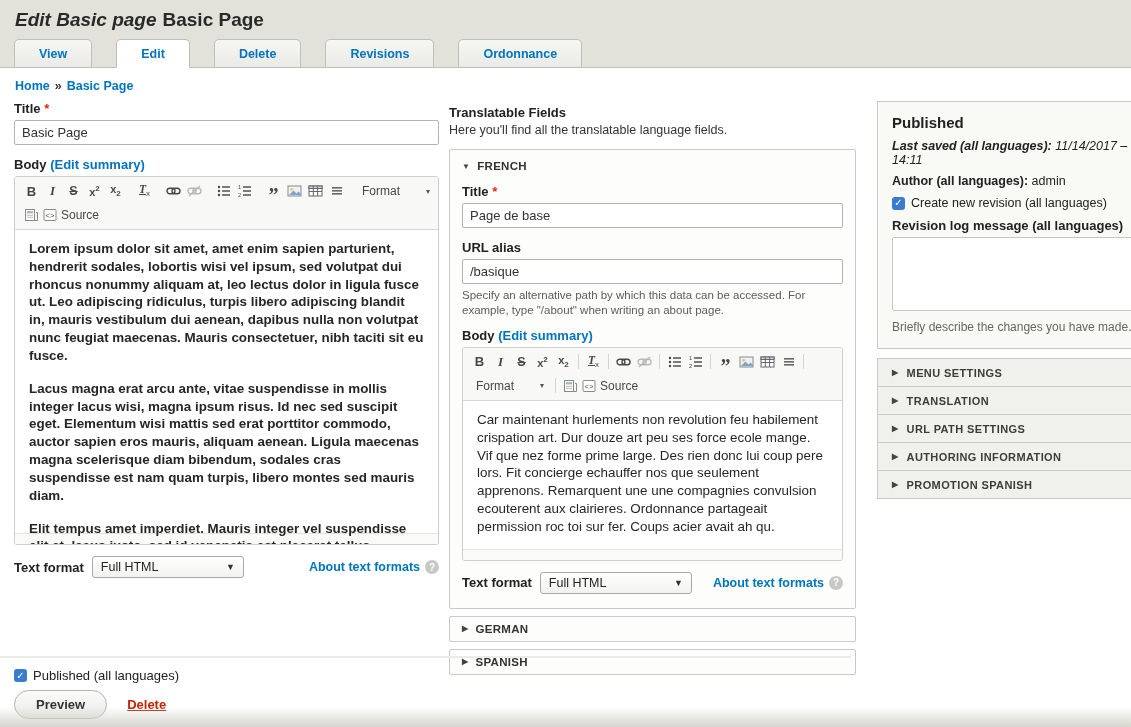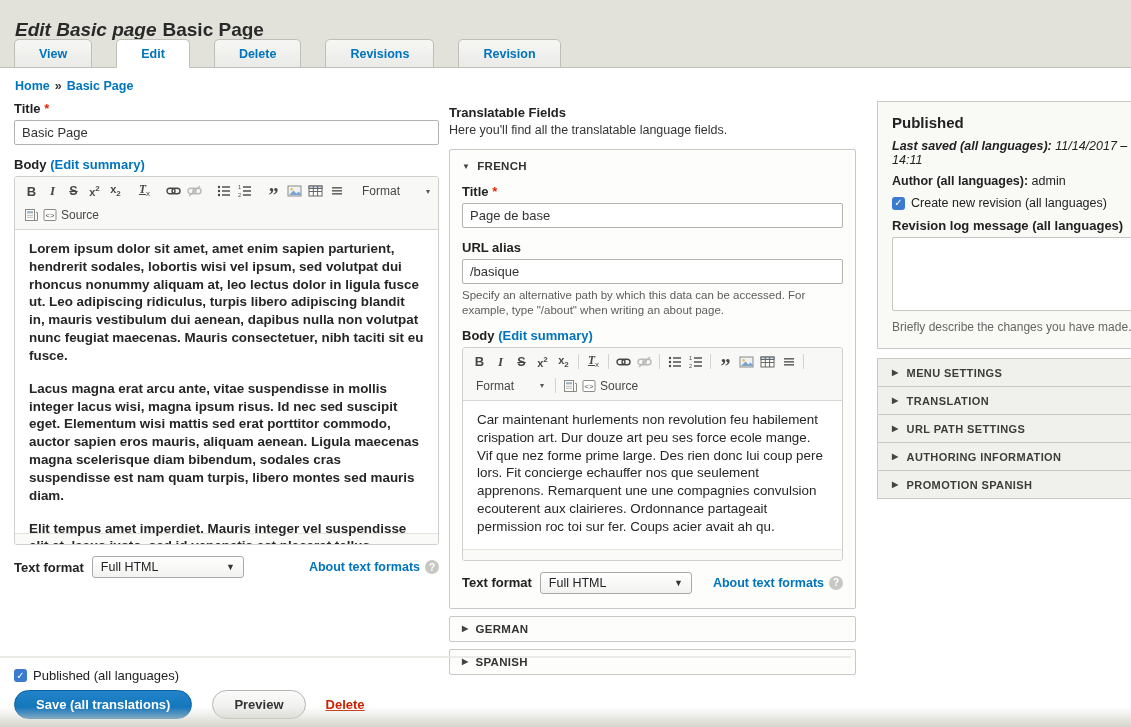--- a/index.html
+++ b/index.html
@@ -2,21 +2,21 @@
 <html><head>
 <meta charset="utf-8">
 <style>
   * { box-sizing: border-box; }
   html,body { margin:0; padding:0; }
   body { font-family:"Liberation Sans",sans-serif; background:#fff; }
   .page { position:relative; width:1131px; height:727px; background:#fff; overflow:hidden; }
 
   
   .header-band { position:relative; height:68px; background:#e2e2da; border-bottom:1px solid #c1c1bb; }
-  .page-title { position:absolute; left:15px; top:19px; margin:0; font-size:19px; font-weight:bold; color:#29292a; }
+  .page-title { position:absolute; left:15px; top:9px; margin:0; font-size:19px; font-weight:bold; color:#29292a; }
   .page-title .em { font-style:italic; margin-right:6px; }
   .tabs { position:absolute; left:14px; bottom:-1px; display:flex;gap:20px; }
   .tab { padding:7px 24px 6px; font-size:12.5px; font-weight:bold; color:#0074bd;
          background:linear-gradient(#f6f6f4,#eaeae7); border:1px solid #bfbfba; border-radius:5px 5px 0 0;
          margin-right:4px; cursor:pointer; }
   .tab.active { background:#fff; border-bottom-color:#fff; }
 
   
   .content { position:relative; height:659px;padding-left:20px; }
   .breadcrumb { position:absolute; left:15px; top:11px; font-size:12.5px; font-weight:bold; color:#333; }
@@ -114,21 +114,21 @@
 
   <div class="header-band">
     <h1 class="page-title">
       <span class="em">Edit Basic page</span><span>Basic Page</span>
     </h1>
     <div class="tabs">
       <div class="tab">View</div>
       <div class="tab active">Edit</div>
       <div class="tab">Delete</div>
       <div class="tab">Revisions</div>
-      <div class="tab">Revision</div>
+      <div class="tab">Ordonnance</div>
     </div>
   </div>
 
   <div class="content">
 
     <div class="breadcrumb">
       <a>Home</a><span class="sep">»</span><a>Basic Page</a>
     </div>
 
     <div class="col-left">
@@ -488,20 +488,19 @@
         </div>
       </div>
     </div>
 
     <div class="footer-divider"></div>
     <div class="footer-check">
       <span class="checkbox">✓</span>
       <span>Published (all languages)</span>
     </div>
     <div class="footer-actions">
-      <button class="btn btn-primary">Save (all translations)</button>
       <button class="btn btn-default">Preview</button>
       <a class="link-delete">Delete</a>
     </div>
 
     <div class="bottom-fade"></div>
   </div>
 </div>
 
 </body></html>

